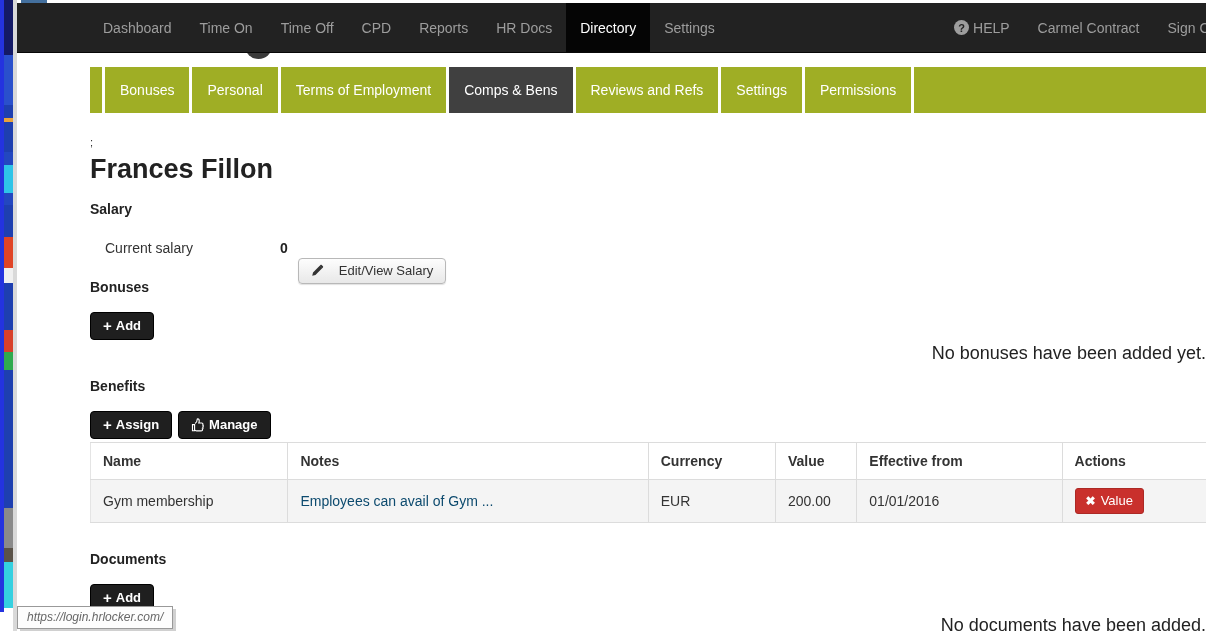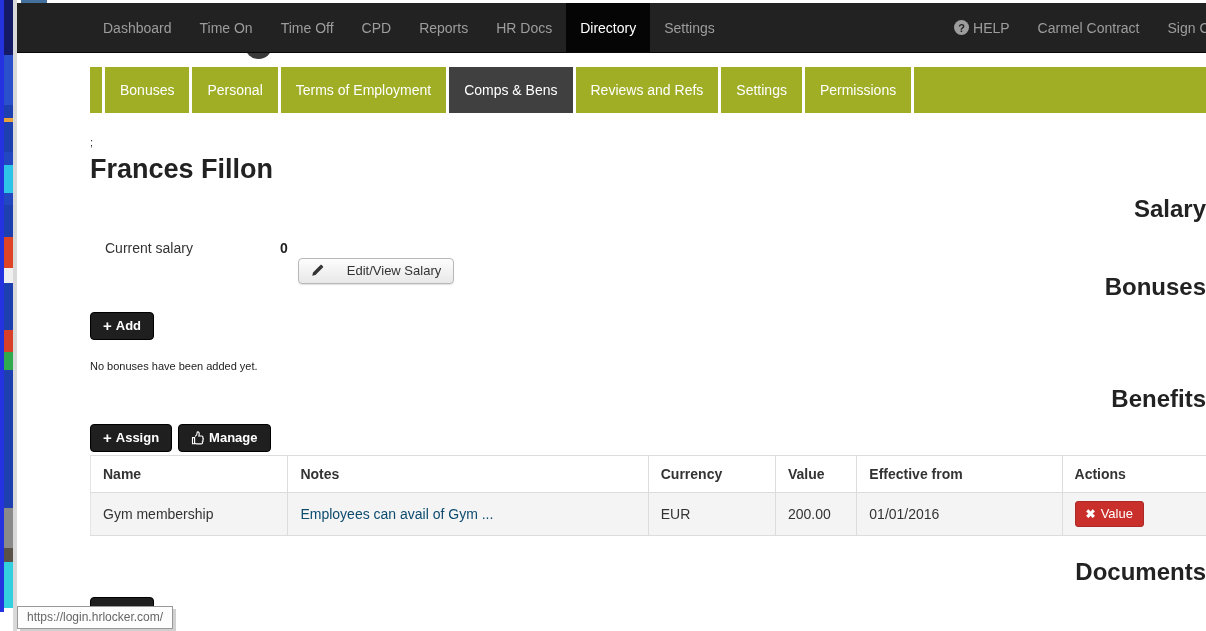--- a/index.html
+++ b/index.html
@@ -25,48 +25,48 @@
   
   #tabbar{left:90px;right:0;top:67px;height:46px;display:flex;gap:3px;z-index:2;}
   .tab-stub{width:12px;background:var(--green);}
   .tab{display:flex;align-items:center;padding:0 15px;background:var(--green);color:#fff;font-size:14px;cursor:pointer;white-space:nowrap;}
   .tab.active{background:#404040;}
   .tab-fill{flex:1;background:var(--green);}
   
   #content{left:90px;right:0;top:137px;z-index:1;}
   .stray{font-size:11px;color:#333;line-height:10px;height:10px;}
   h1{font-size:27px;font-weight:700;color:#222;margin:7px 0 0;line-height:30px;}
-  h2{font-size:24px;font-weight:700;color:#222;margin:13px 0 0;line-height:24px;text-align:right;}
+  h2{font-size:14px;font-weight:700;color:#222;margin:13px 0 0;line-height:24px;}
   .salary-row{display:flex;align-items:center;margin-top:13px;height:28px;}
   .salary-label{margin-left:15px;width:175px;font-size:14px;color:#333;}
   .salary-value{font-weight:700;font-size:14px;color:#222;margin-right:10px;}
-  .btn-light{display:inline-flex;align-items:center;gap:23px;background:linear-gradient(#fdfdfd,#e8e8e8);
+  .btn-light{display:inline-flex;align-items:center;gap:15px;background:linear-gradient(#fdfdfd,#e8e8e8);
     border:1px solid #b8b8b8;border-radius:4px;padding:4px 12px 5px;font-size:13px;color:#333;cursor:pointer;
     box-shadow:0 1px 1px rgba(0,0,0,.12);margin-top:45px;}
   .btn-dark{display:inline-flex;align-items:center;gap:4px;background:#1f1f1f;border:1px solid #000;
     border-radius:4px;padding:5px 12px 6px;font-size:13px;font-weight:700;color:#fff;cursor:pointer;}
   .btn-row{display:flex;gap:6px;margin-top:13px;}
   .btn-mt{margin-top:13px;display:inline-flex;}
   .plus-glyph{font-size:15px;font-weight:900;line-height:11px;}
-  .empty-text{font-size:11px;color:#222;margin-top:18px;line-height:16px;}
+  .empty-text{font-size:18px;color:#222;margin-top:5px;line-height:16px;text-align:right;}
   
   table{border-collapse:collapse;width:100%;margin-top:3px;font-size:14px;color:#333;}
   thead th{text-align:left;font-weight:700;background:#fff;border-top:1px solid #dcdcdc;border-bottom:1px solid #dcdcdc;
     padding:10px 12px;}
   tbody td{background:#f4f4f4;border-bottom:1px solid #dcdcdc;padding:13px 12px;}
   th + th, td + td{border-left:1px solid #dcdcdc;}
   thead th:first-child, tbody td:first-child{border-left:1px solid #e4e4e4;}
   .notes-link{color:#0c4a6e;cursor:pointer;text-decoration:none;}
   .btn-remove{display:inline-flex;align-items:center;gap:5px;background:#c9302c;border:1px solid #ac2925;
     border-radius:3px;padding:4px 10px 5px;font-size:13px;color:#fff;cursor:pointer;}
   td.actions-cell{padding:8px 12px;}
   .x-glyph{font-size:12px;font-weight:700;}
   
   #status-bubble{left:17px;bottom:2px;background:#fdfdfd;border:1px solid #999;padding:3px 9px 4px;
-    font-size:12px;color:#666;z-index:4;box-shadow:3px 3px 0 rgba(120,120,120,.35);}
+    font-size:12px;color:#666;z-index:4;box-shadow:3px 3px 0 rgba(120,120,120,.35);font-style:italic;}
   :root{--green:#9fae25;}
   .pencil-svg, .thumb-svg{display:inline-block;}
 </style>
 </head>
 <body>
 
 <div id="sliver" class="abs">
   <div class="colA"></div>
   <div class="colA-b"></div>
   <div class="seg" style="top:0;height:55px;background:#141a66"></div>

